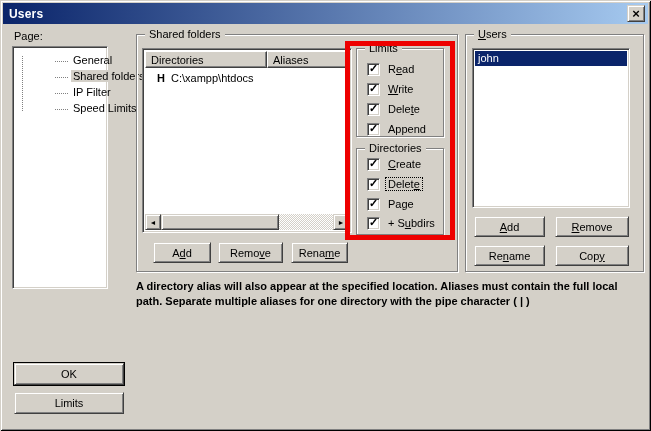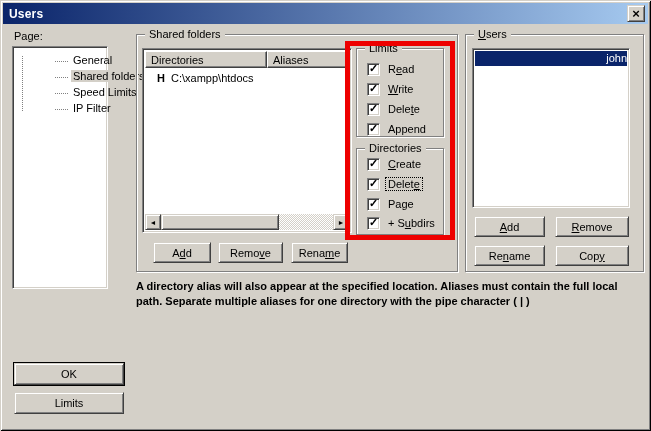--- a/index.html
+++ b/index.html
@@ -102,21 +102,21 @@
     box-shadow: inset 1px 1px 0 #404040, inset -1px -1px 0 #d4d0c8;
     display:flex; align-items:center; justify-content:center;
     font-size:11px; font-weight:bold; line-height:1; cursor:default;
   }
   .cb .mark { margin-top:-1px; }
   .cblabel { white-space:nowrap; padding:0 2px; }
   .cblabel.focused { outline:1px dotted #000; }
   
   .users-list { position:absolute; left:472px; top:48px; width:158px; height:160px; }
   .user-row { position:absolute; left:2px; right:2px; top:2px; height:15px; line-height:15px; padding-left:3px; cursor:default; }
-  .user-row.selected { background:var(--selection-bg,#0a246a); color:#fff;text-align:right; }
+  .user-row.selected { background:var(--selection-bg,#0a246a); color:#fff; }
   
   .notes { position:absolute; left:136px; top:279px; width:508px; line-height:15px;font-weight:bold; }
   .notes p + p { margin-top:6px; }
   
   .red-box {
     position:absolute; left:345px; top:41px; width:110px; height:199px;
     border:5px solid var(--annotation-red,#ee0000); z-index:50; pointer-events:none;
   }
   u { text-decoration:underline; }
 </style>
@@ -135,24 +135,24 @@
   <div class="page-label">Page:</div>
   <div class="tree sunken">
     <div class="tree-vline"></div>
     <div class="tree-item">
       <span class="lbl">General</span>
     </div>
     <div class="tree-item selected">
       <span class="lbl">Shared folders</span>
     </div>
     <div class="tree-item">
+      <span class="lbl">IP Filter</span>
+    </div>
+    <div class="tree-item">
       <span class="lbl">Speed Limits</span>
-    </div>
-    <div class="tree-item">
-      <span class="lbl">IP Filter</span>
     </div>
   </div>
 
   <div class="groupbox" style="left:136px; top:34px; width:322px; height:238px;">
     <span class="group-label">Shared folders</span>
   </div>
 
   <div class="dir-list sunken">
     <div class="lb-header">
       <div class="hcell c1">Directories</div>

